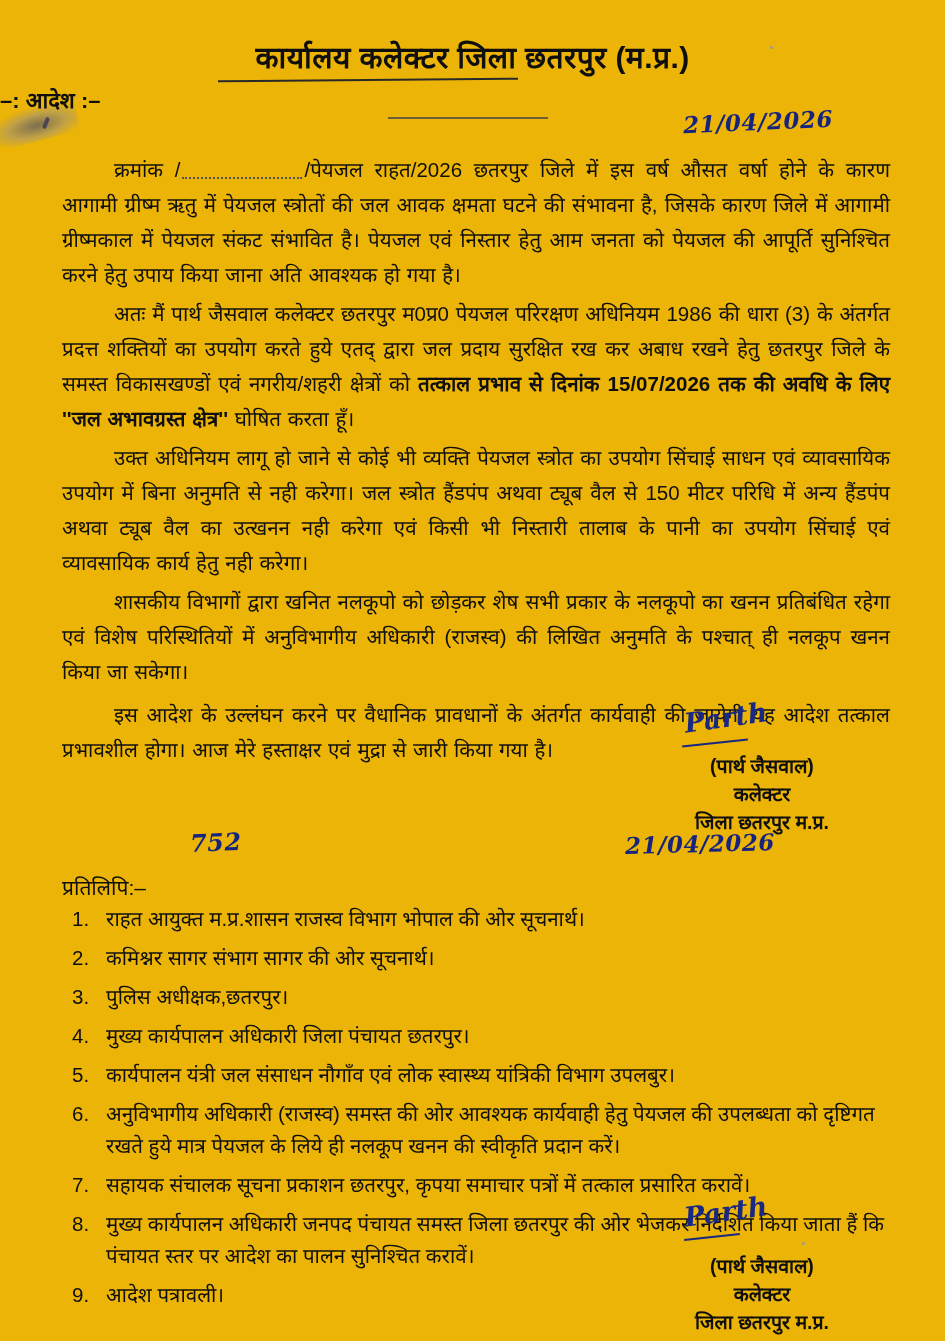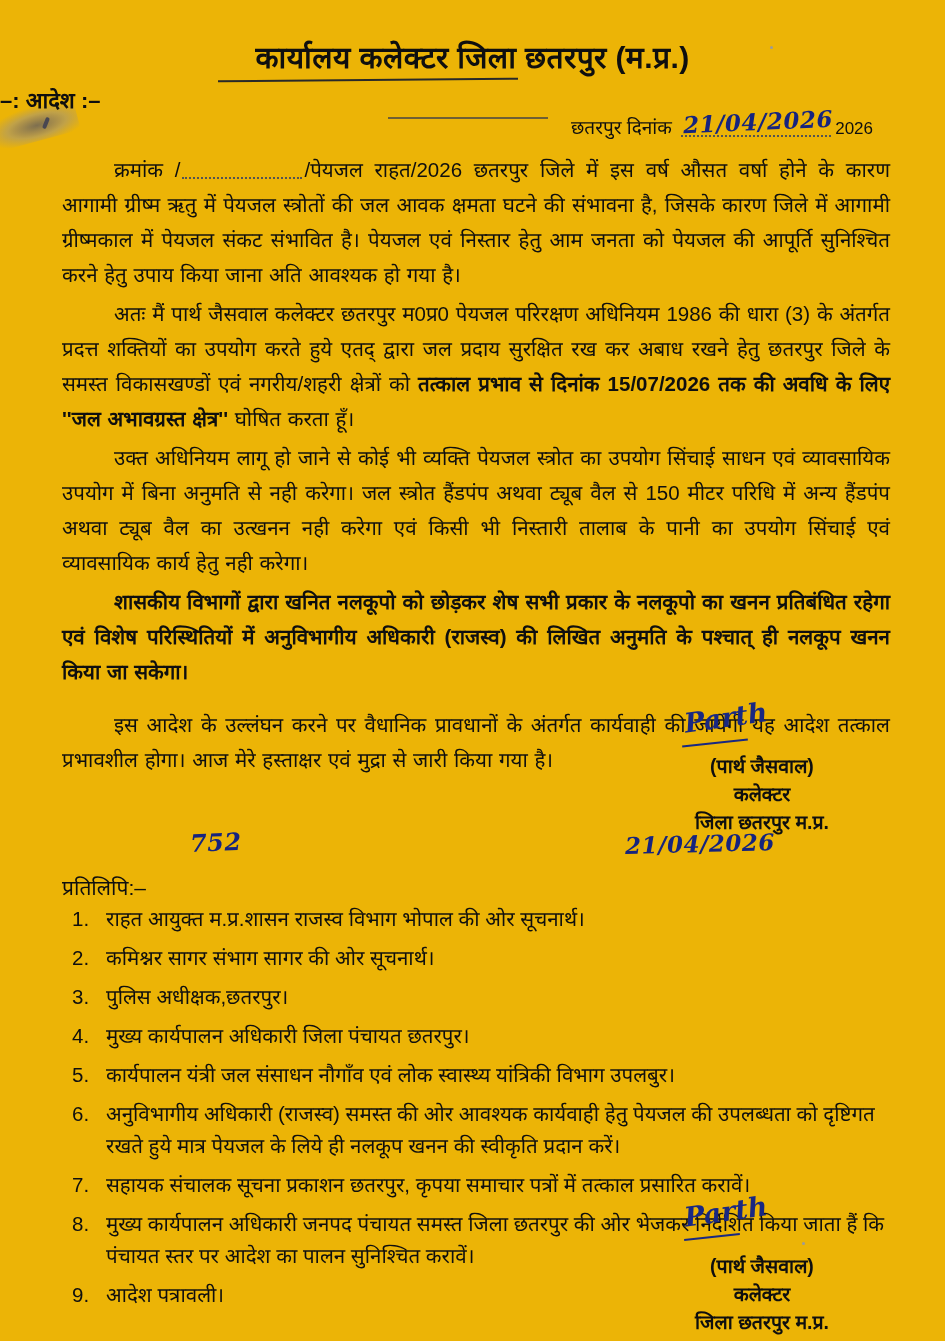--- a/index.html
+++ b/index.html
@@ -149,21 +149,21 @@
   }
   p.para {
     margin: 0 0 4px 0;
     font-size: 20.5px;
     line-height: 35px;
     text-align: justify;
     text-align-last: left;
     text-indent: 52px;
     word-spacing: 1px;
   }
-  p.para.tight { margin-bottom: 18px; font-weight: bold; }
+  p.para.tight { margin-bottom: 8px; }
   .bold-run { font-weight: 700; }
 
   .inline-dots {
     display: inline-block;
     width: 120px;
     border-bottom: 2px dotted #555;
     height: 14px;
     margin: 0 2px -2px 2px;
   }
 
@@ -261,24 +261,20 @@
   <div class="scan-fleck"></div>
   <div class="scan-dot" style="left:770px; top:46px;"></div>
   <div class="scan-dot" style="left:802px; top:1242px;"></div>
 
   <div class="office-title">कार्यालय कलेक्टर जिला छतरपुर (म.प्र.)</div>
   <div class="office-title-underline"></div>
 
   <div class="order-heading">–: आदेश :–</div>
   <div class="order-heading-underline"></div>
 
-  <div class="dateline">
-    <span class="lbl">छतरपुर दिनांक</span>
-    <span class="dots"></span><span class="year-print">2026</span>
-  </div>
   <span class="hand hand-date-top">21/04/2026</span>
 
   <div class="body-block">
     <p class="para"><span>क्रमांक /</span><span class="inline-dots"></span><span>/पेयजल राहत/2026 छतरपुर</span> <span>जिले में इस वर्ष औसत वर्षा होने के कारण आगामी ग्रीष्म ऋतु में पेयजल स्त्रोतों की जल आवक क्षमता घटने की संभावना है, जिसके कारण जिले में आगामी ग्रीष्मकाल में पेयजल संकट संभावित है। पेयजल एवं निस्तार हेतु आम जनता को पेयजल की आपूर्ति सुनिश्चित करने हेतु उपाय किया जाना अति आवश्यक हो गया है।</span></p>
 
     <p class="para"><span>अतः मैं पार्थ जैसवाल कलेक्टर छतरपुर म0प्र0 पेयजल परिरक्षण अधिनियम 1986 की धारा (3) के अंतर्गत प्रदत्त शक्तियों का उपयोग करते हुये एतद् द्वारा जल प्रदाय सुरक्षित रख कर अबाध रखने हेतु छतरपुर जिले के समस्त विकासखण्डों एवं नगरीय/शहरी क्षेत्रों को </span><span class="bold-run">तत्काल प्रभाव से दिनांक 15/07/2026 तक की अवधि के लिए ''जल अभावग्रस्त क्षेत्र''</span><span> घोषित करता हूँ।</span></p>
 
     <p class="para">उक्त अधिनियम लागू हो जाने से कोई भी व्यक्ति पेयजल स्त्रोत का उपयोग सिंचाई साधन एवं व्यावसायिक उपयोग में बिना अनुमति से नही करेगा। जल स्त्रोत हैंडपंप अथवा ट्यूब वैल से 150 मीटर परिधि में अन्य हैंडपंप अथवा ट्यूब वैल का उत्खनन नही करेगा एवं किसी भी निस्तारी तालाब के पानी का उपयोग सिंचाई एवं व्यावसायिक कार्य हेतु नही करेगा।</p>
 
     <p class="para tight">शासकीय विभागों द्वारा खनित नलकूपो को छोड़कर शेष सभी प्रकार के नलकूपो का खनन प्रतिबंधित रहेगा एवं विशेष परिस्थितियों में अनुविभागीय अधिकारी (राजस्व) की लिखित अनुमति के पश्चात् ही नलकूप खनन किया जा सकेगा।</p>

